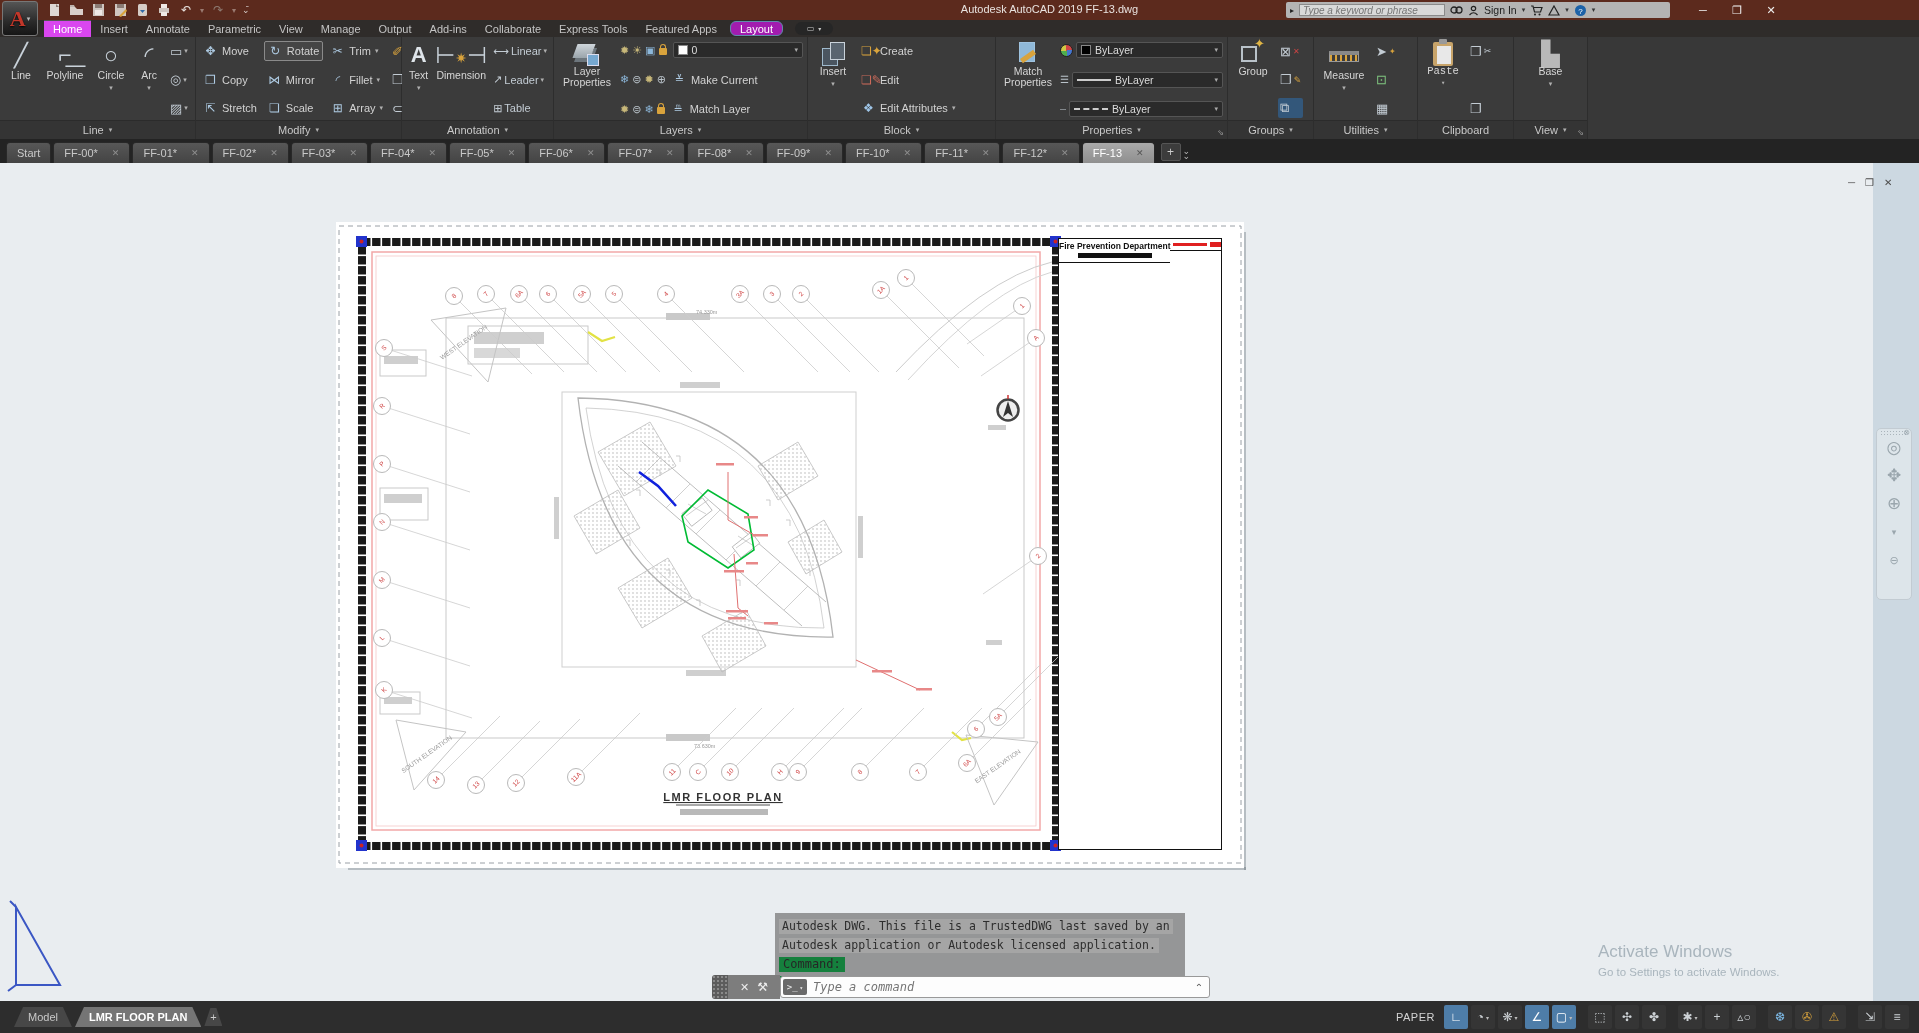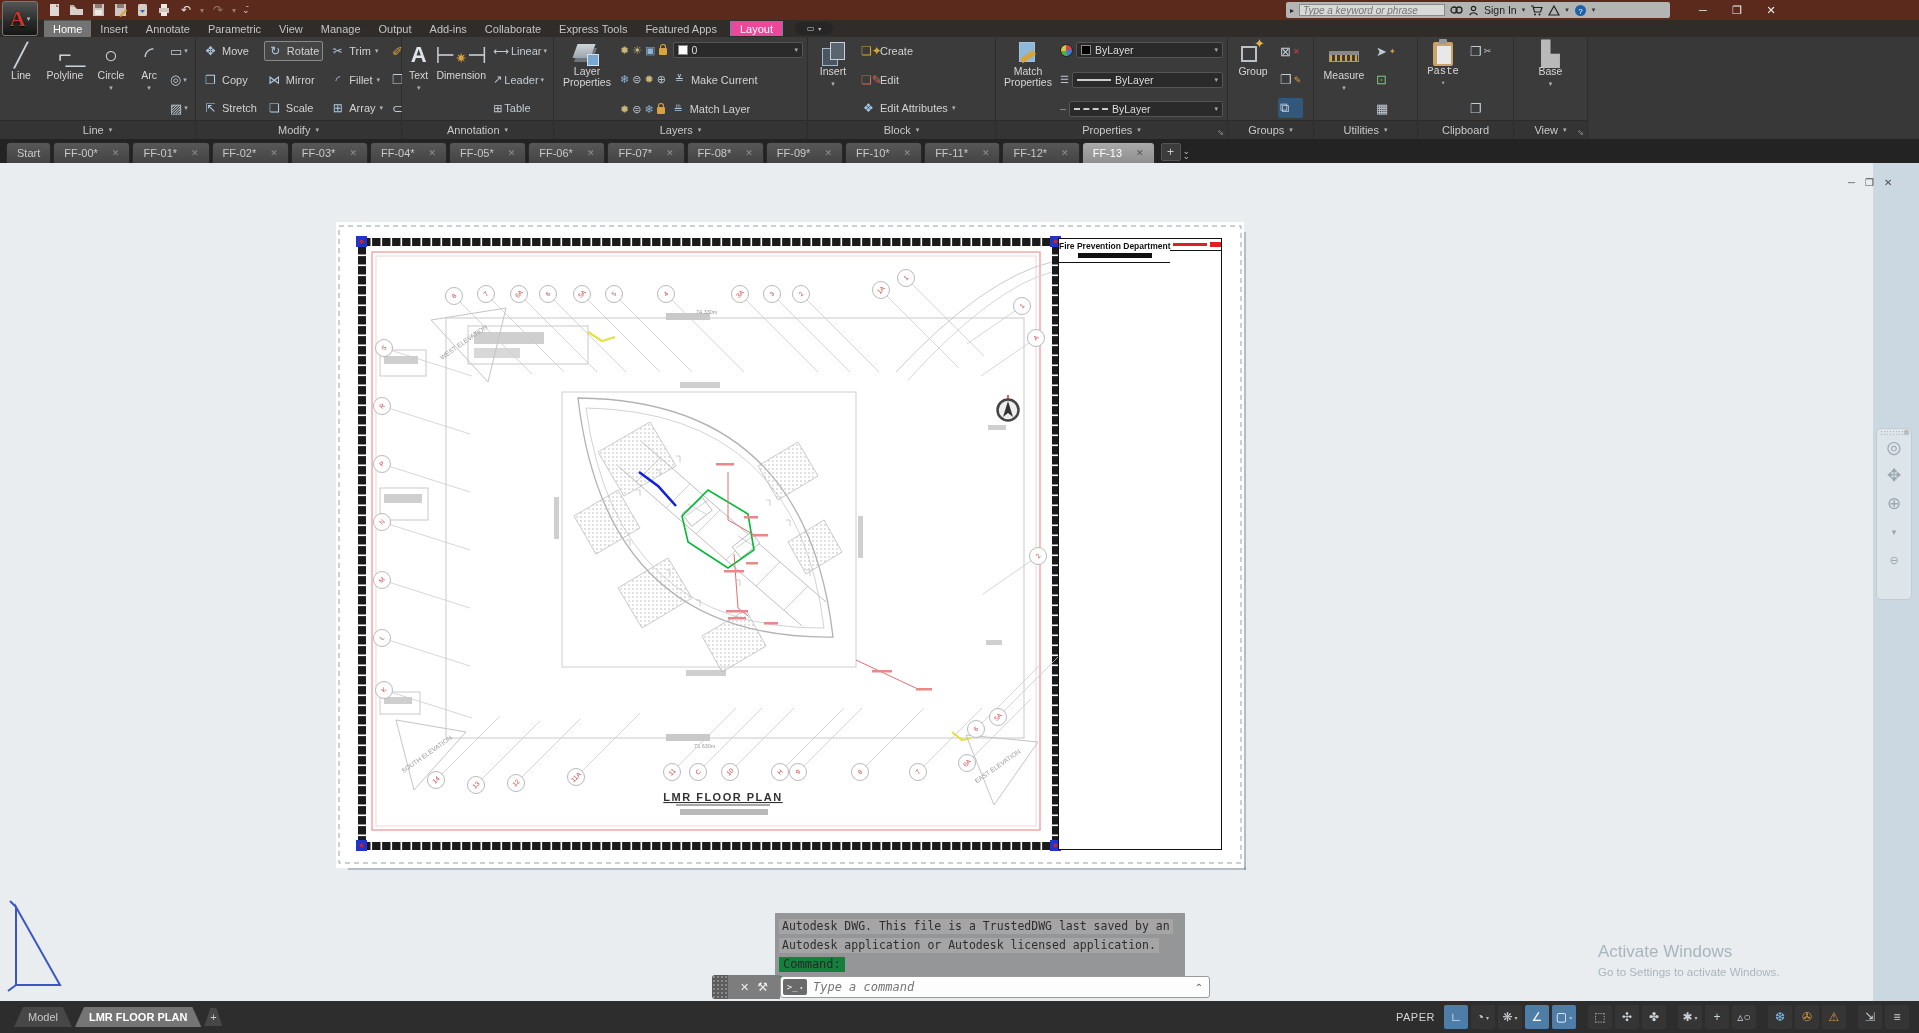--- a/index.html
+++ b/index.html
@@ -27,22 +27,22 @@
   .ic-ico { color:#222; font-size:10px; display:flex; align-items:center; }
   .ic-dd { color:#333; font-size:7px; }
   #signin-label { color:#1d1d1d; font-size:10.5px; }
   .winbtns { position:absolute; top:0; height:20px; display:flex; align-items:center; color:#eee; }
   .winbtn { width:34px; text-align:center; font-size:11px; cursor:default; }
 
   
   #tabrow { position:absolute; left:0; top:20px; width:1919px; height:17px; background:#2f2c2a;
     display:flex; align-items:flex-end; padding-left:44px; }
   .rtab { height:17px; padding:0 9px; font-size:11px; color:#c4c4c4; display:flex; align-items:center; }
-  .rtab.active { background:#737373; color:#fff; border-top:1px solid #555; }
-  .rtab.boxed { background:#ec4899; color:#fff; border:1px solid #5f8cab; border-radius:0; height:15px; margin:0 4px 1px 4px; }
+  .rtab.active { background:#d946ef; color:#fff; border-top:1px solid #555; }
+  .rtab.boxed { background:#a21caf; color:#fff; border:1px solid #5f8cab; border-radius:6px; height:15px; margin:0 4px 1px 4px; }
   #ribbon-display { margin-left:8px; margin-bottom:2px; width:38px; height:13px; background:#262626; border-radius:7px;
     color:#c9c9c9; font-size:8px; display:flex; align-items:center; justify-content:center; gap:4px; }
 
   
   #ribbon { position:absolute; left:0; top:37px; width:1919px; height:102px; background:#3a3a3a; display:flex; }
   .panel { height:102px; display:flex; flex-direction:column; border-right:1px solid #2d2d2d; background:#3b3b3b; }
   .pbody { flex:1; display:flex; padding:3px 4px 1px 4px; gap:4px; }
   .plabel { height:19px; border-top:1px solid #2b2b2b; background:#343434; color:#c9c9c9; font-size:11px;
     display:flex; align-items:center; justify-content:center; gap:5px; position:relative; }
   .plabel .dd { font-size:7px; color:#b0b0b0; }
@@ -220,20 +220,21 @@
           <rect x="4" y="1" width="6" height="4" fill="#efe9e5"></rect>
           <rect x="4" y="9" width="6" height="4" fill="#efe9e5"></rect>
         </svg>
       </span>
     <span class="qat-btn" style="color:#e6e0dc;font-size:12px;">↶</span>
     <span class="qat-sep">▾</span>
     <span class="qat-btn" style="color:#8e7b72;font-size:12px;">↷</span>
     <span class="qat-sep">▾</span>
     <span class="qat-sep" style="font-size:9px;color:#d9d2cf;">⌄̄</span>
   </div>
+  <div id="title-text"><span>Autodesk AutoCAD 2019   FF-13.dwg</span></div>
   <div id="infocenter">
     <span class="ic-ico" style="font-size:8px;">▸</span>
     <input id="ic-search" placeholder="Type a keyword or phrase" style="">
     <span class="ic-ico">
       <svg width="13" height="11">
           <circle cx="4" cy="5" r="3" fill="none" stroke="#222" stroke-width="1.3"></circle>
           <circle cx="9" cy="5" r="3" fill="none" stroke="#222" stroke-width="1.3"></circle>
         </svg>
       </span>
     <span class="ic-ico">

